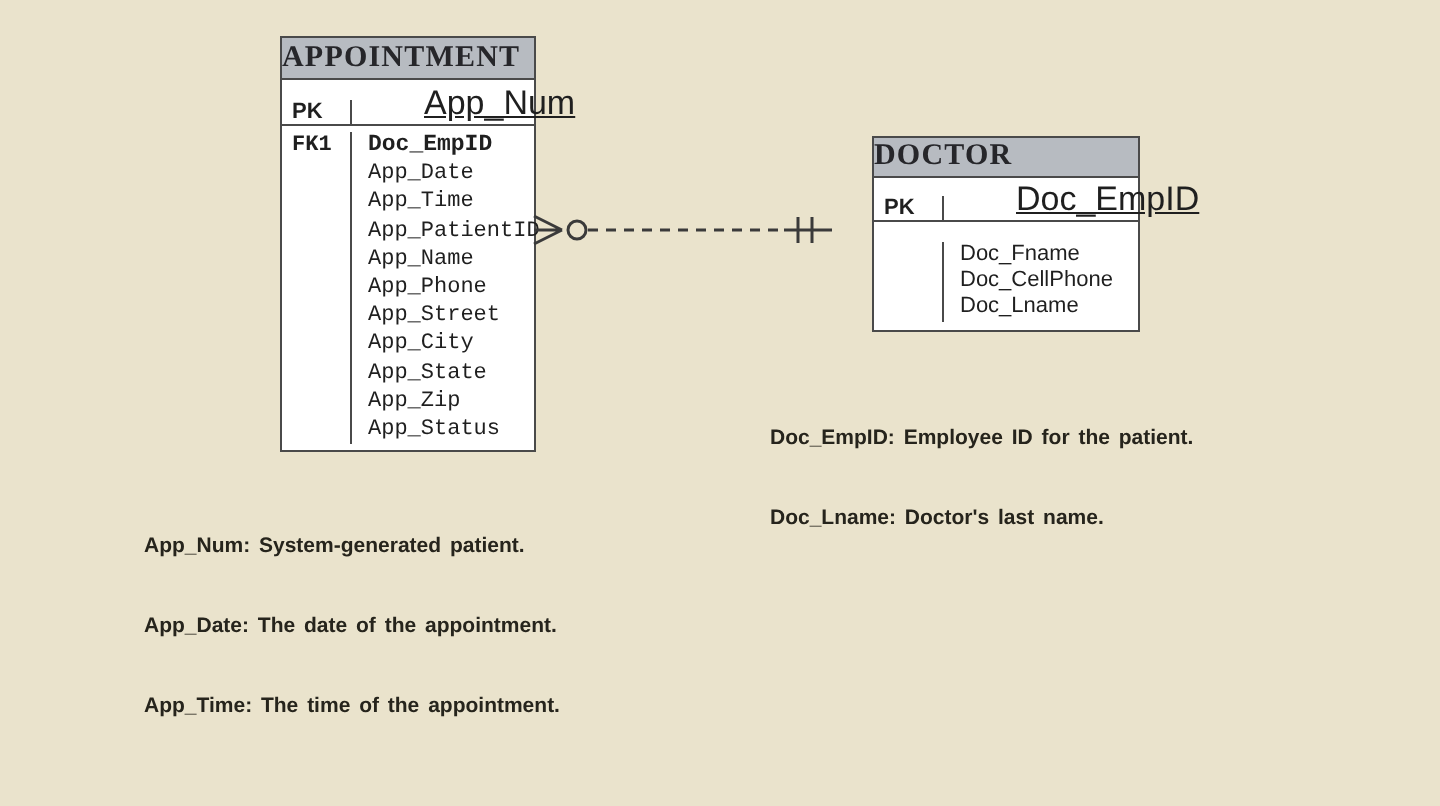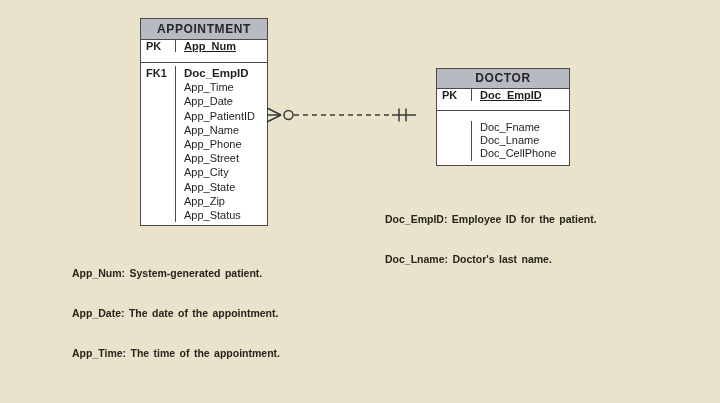--- a/index.html
+++ b/index.html
@@ -14,44 +14,45 @@
   .etable {
     position:absolute;
     background:#ffffff;
     border:1.5px solid var(--border,#4a4a4a);
     box-sizing:border-box;
     color: var(--text,#1f1f1f);
   }
   .etable-header {
     background: var(--header_bg,#b7bbc1);
     border-bottom:1.2px solid var(--border,#4a4a4a);
-    text-align:center;
+    text-align:left;
     font-weight:bold;
-    font-size:12px;
+    font-size:15px;
     letter-spacing:0.6px;
     color:#26262a;
+    font-family:Liberation Serif, serif;
   }
-  .pk-row { display:flex; border-bottom:1.2px solid var(--border,#4a4a4a); align-items:flex-start; }
+  .pk-row { display:flex; border-bottom:1.2px solid var(--border,#4a4a4a); align-items:flex-end;gap:28px; }
   .body-row { display:flex; }
   .keycol {
     flex:0 0 35px; width:35px;
     border-right:1.2px solid var(--border,#4a4a4a);
     box-sizing:border-box;
     font-weight:bold; font-size:11px;
     padding-left:5px;
   }
   .fieldcol { flex:1 1 auto; padding-left:8px; box-sizing:border-box; }
-  .pk-field { font-weight:bold; font-size:11px; text-decoration:underline; }
+  .pk-field { font-weight:normal; font-size:17px; text-decoration:underline; }
   .fline { font-size:11px; }
   .fline.bold { font-weight:bold; font-size:11.5px; }
 
   #appointment-table { left:140px; top:18px; width:128px; }
   #appointment-table .etable-header { height:20px; line-height:20px; }
   #appointment-table .pk-row { height:22px; }
-  #appointment-table .body-row { padding:3px 12px 3px 0; }
+  #appointment-table .body-row { padding:3px 12px 3px 0;font-family:Liberation Mono, monospace; }
   #appointment-table .fline { line-height:14.2px; }
   #appointment-table .keycol .fline { line-height:14.2px; }
 
   #doctor-table { left:396px; top:68px; width:134px;margin-left:40px; }
   #doctor-table .etable-header { height:19px; line-height:19px; }
   #doctor-table .pk-row { height:21px; }
   #doctor-table .body-row { padding:10px 16px 4px 0; }
   #doctor-table .fline { line-height:13.2px; }
 
   
@@ -79,22 +80,22 @@
     <div class="pk-row">
       <div class="keycol">PK</div>
       <div class="fieldcol pk-field">App_Num</div>
     </div>
     <div class="body-row">
       <div class="keycol">
         <div class="fline">FK1</div>
       </div>
       <div class="fieldcol">
         <div class="fline bold">Doc_EmpID</div>
+        <div class="fline">App_Date</div>
         <div class="fline">App_Time</div>
-        <div class="fline">App_Date</div>
         <div class="fline">App_PatientID</div>
         <div class="fline">App_Name</div>
         <div class="fline">App_Phone</div>
         <div class="fline">App_Street</div>
         <div class="fline">App_City</div>
         <div class="fline">App_State</div>
         <div class="fline">App_Zip</div>
         <div class="fline">App_Status</div>
       </div>
     </div>
@@ -103,22 +104,22 @@
   <div class="etable" id="doctor-table">
     <div class="etable-header">DOCTOR</div>
     <div class="pk-row">
       <div class="keycol">PK</div>
       <div class="fieldcol pk-field">Doc_EmpID</div>
     </div>
     <div class="body-row">
       <div class="keycol"></div>
       <div class="fieldcol">
         <div class="fline">Doc_Fname</div>
+        <div class="fline">Doc_CellPhone</div>
         <div class="fline">Doc_Lname</div>
-        <div class="fline">Doc_CellPhone</div>
       </div>
     </div>
   </div>
 
   <svg class="overlay" viewBox="0 0 720 403">
     <g stroke="#3a3a3a" stroke-width="1.5" fill="none">
       <path d="M281,115 L267,108 M281,115 L267,115 M281,115 L267,122"></path>
       <circle cx="288.5" cy="115" r="4.5" fill="#eae3cc"></circle>
       <path d="M294,115 L392,115" stroke-dasharray="5,4"></path>
       <path d="M392,115 L416,115"></path>

